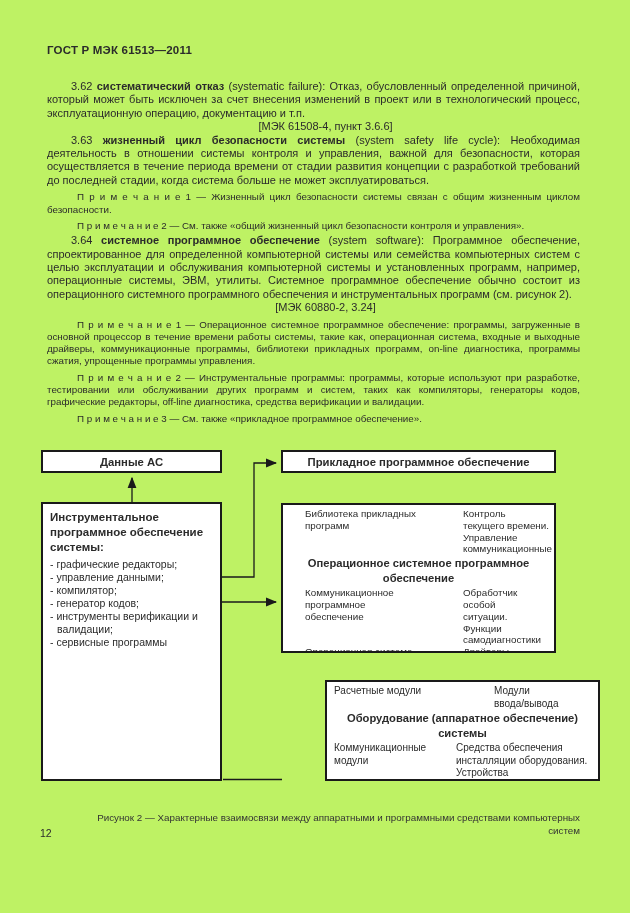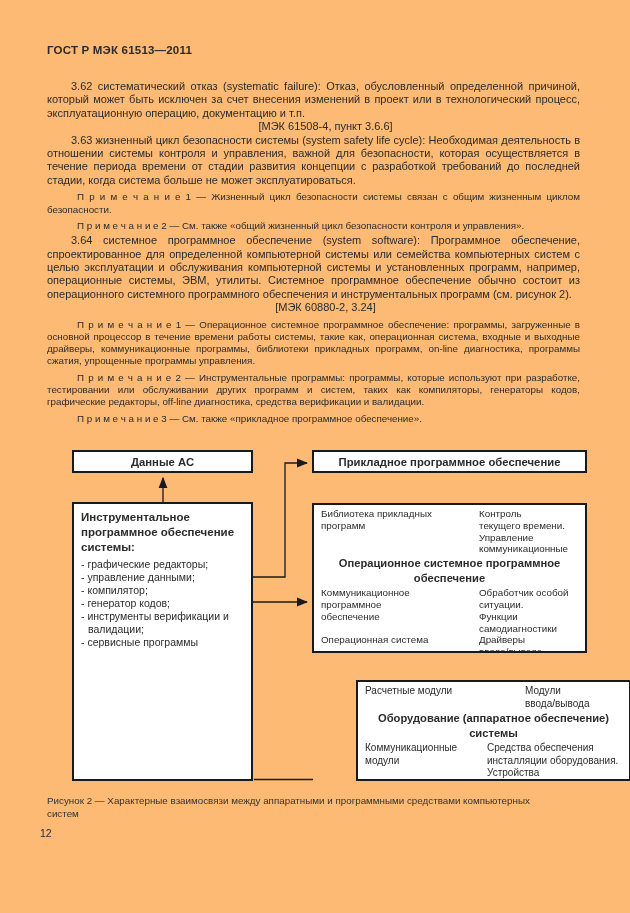--- a/index.html
+++ b/index.html
@@ -1,55 +1,55 @@
 <!DOCTYPE html>
 <html><head>
 <meta charset="utf-8">
 <style>
   html,body{margin:0;padding:0;background:#ffffff;}
-  .page{position:relative;width:630px;height:913px;background:#fdba74;
+  .page{position:relative;width:630px;height:913px;background:#bef264;
         font-family:"Liberation Sans",sans-serif;color:#2b2b2b;overflow:hidden;}
 
   .doc-header{position:absolute;left:47px;top:44px;font-weight:bold;
               font-size:11.5px;letter-spacing:.2px;}
 
   .text-block{position:absolute;left:47px;top:80px;width:533px;}
   .para{margin:0;text-align:justify;}
   .para.body{font-size:11px;line-height:13.4px;text-indent:24px;}
   .para.ref{font-size:11px;line-height:13.4px;text-indent:24px;text-align:center;}
   .para.note{font-size:9.8px;line-height:12.3px;text-indent:30px;margin-top:4px;margin-bottom:2px;}
-  .b{font-weight:normal;}
+  .b{font-weight:bold;}
 
-  .figure{position:absolute;left:72px;top:450px;width:412px;height:331px;}
+  .figure{position:absolute;left:41px;top:450px;width:412px;height:331px;}
   .fbox{position:absolute;box-sizing:border-box;border:2px solid #1a1a1a;background:#fff;overflow:hidden;}
   .banner{display:flex;align-items:center;justify-content:center;
           font-weight:bold;font-size:11.3px;text-align:center;}
   .box-data-as{left:0;top:0;width:181px;height:23px;}
   .box-app-sw{left:240px;top:0;width:275px;height:23px;}
   .box-tool{left:0;top:52px;width:181px;height:279px;padding:6px 7px;}
-  .box-os{left:240px;top:53px;width:275px;height:150px;padding:3px 7px;
+  .box-os{left:240px;top:53px;width:275px;height:150px;padding:3px 22px;
           font-size:9.8px;line-height:11.8px;}
   .box-cs{left:240px;top:207px;width:275px;height:21px;}
   .box-hw{left:240px;top:230px;width:275px;height:101px;padding:3px 7px;
           font-size:10px;line-height:12.6px;margin-left:44px;}
 
   .tool-title{font-weight:bold;font-size:11.5px;line-height:15px;margin-bottom:3px;}
   .tool-item{font-size:10.5px;line-height:13px;padding-left:7px;text-indent:-7px;}
 
   .trow{display:flex;}
   .trow .lcol{flex:none;}
   .trow .rcol{flex:1;}
   .os-l{width:158px;}
   .hw-l1{width:160px;}
   .hw-l2{width:122px;}
   .box-heading{font-weight:bold;font-size:11.2px;line-height:15px;text-align:center;margin:1px 0;}
 
   .arrows{position:absolute;left:0;top:0;pointer-events:none;}
 
-  .fig-caption{position:absolute;left:47px;top:795px;width:533px;text-align:left;
+  .fig-caption{position:absolute;left:47px;top:812px;width:533px;text-align:right;
                font-size:9.8px;line-height:12.5px;color:#333;}
   .page-num{position:absolute;left:40px;top:827px;font-size:10.5px;}
 </style>
 </head>
 <body>
 
 <div class="page">
 
   <div class="doc-header">ГОСТ Р МЭК 61513—2011</div>
 

